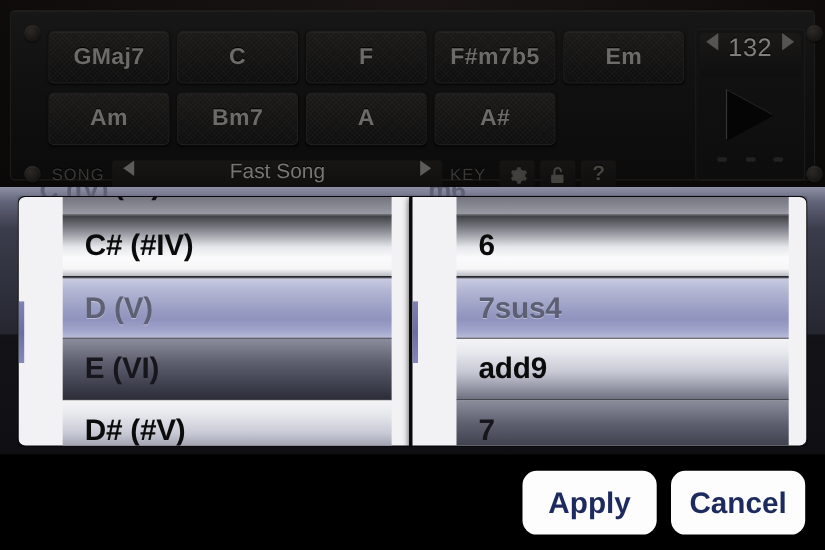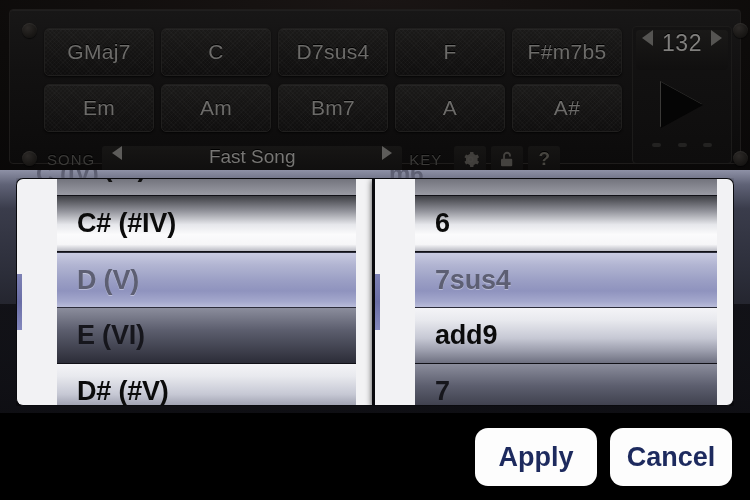--- a/index.html
+++ b/index.html
@@ -75,20 +75,21 @@
     border: 1px solid #201f1e;
     box-shadow: inset 0 1px 0 rgba(255,255,255,0.04), 0 1px 2px rgba(0,0,0,0.7);
     display: flex;
     align-items: center;
     justify-content: center;
     color: #6c6b69;
     font-size: 21px;
     letter-spacing: 0.3px;
     text-shadow: 0 -1px 0 #000;
     box-sizing: border-box;
+    font-weight: bold;
   }
 
   
   .right-col {
     position: absolute;
     left: 622px; top: 16px;
     width: 100px; height: 138px;
     background: linear-gradient(180deg, #141313 0%, #0e0d0d 100%);
     border: 1px solid #1c1b1a;
     border-radius: 4px;
@@ -374,23 +375,20 @@
       <div class="screw br"></div>
 
       <div class="chord-grid">
         <div class="chord-btn">
             <span>GMaj7</span>
           </div>
         <div class="chord-btn">
             <span>C</span>
           </div>
         <div class="chord-btn">
-            <span>D7sus4</span>
-          </div>
-        <div class="chord-btn">
             <span>F</span>
           </div>
         <div class="chord-btn">
             <span>F#m7b5</span>
           </div>
         <div class="chord-btn">
             <span>Em</span>
           </div>
         <div class="chord-btn">
             <span>Am</span>

